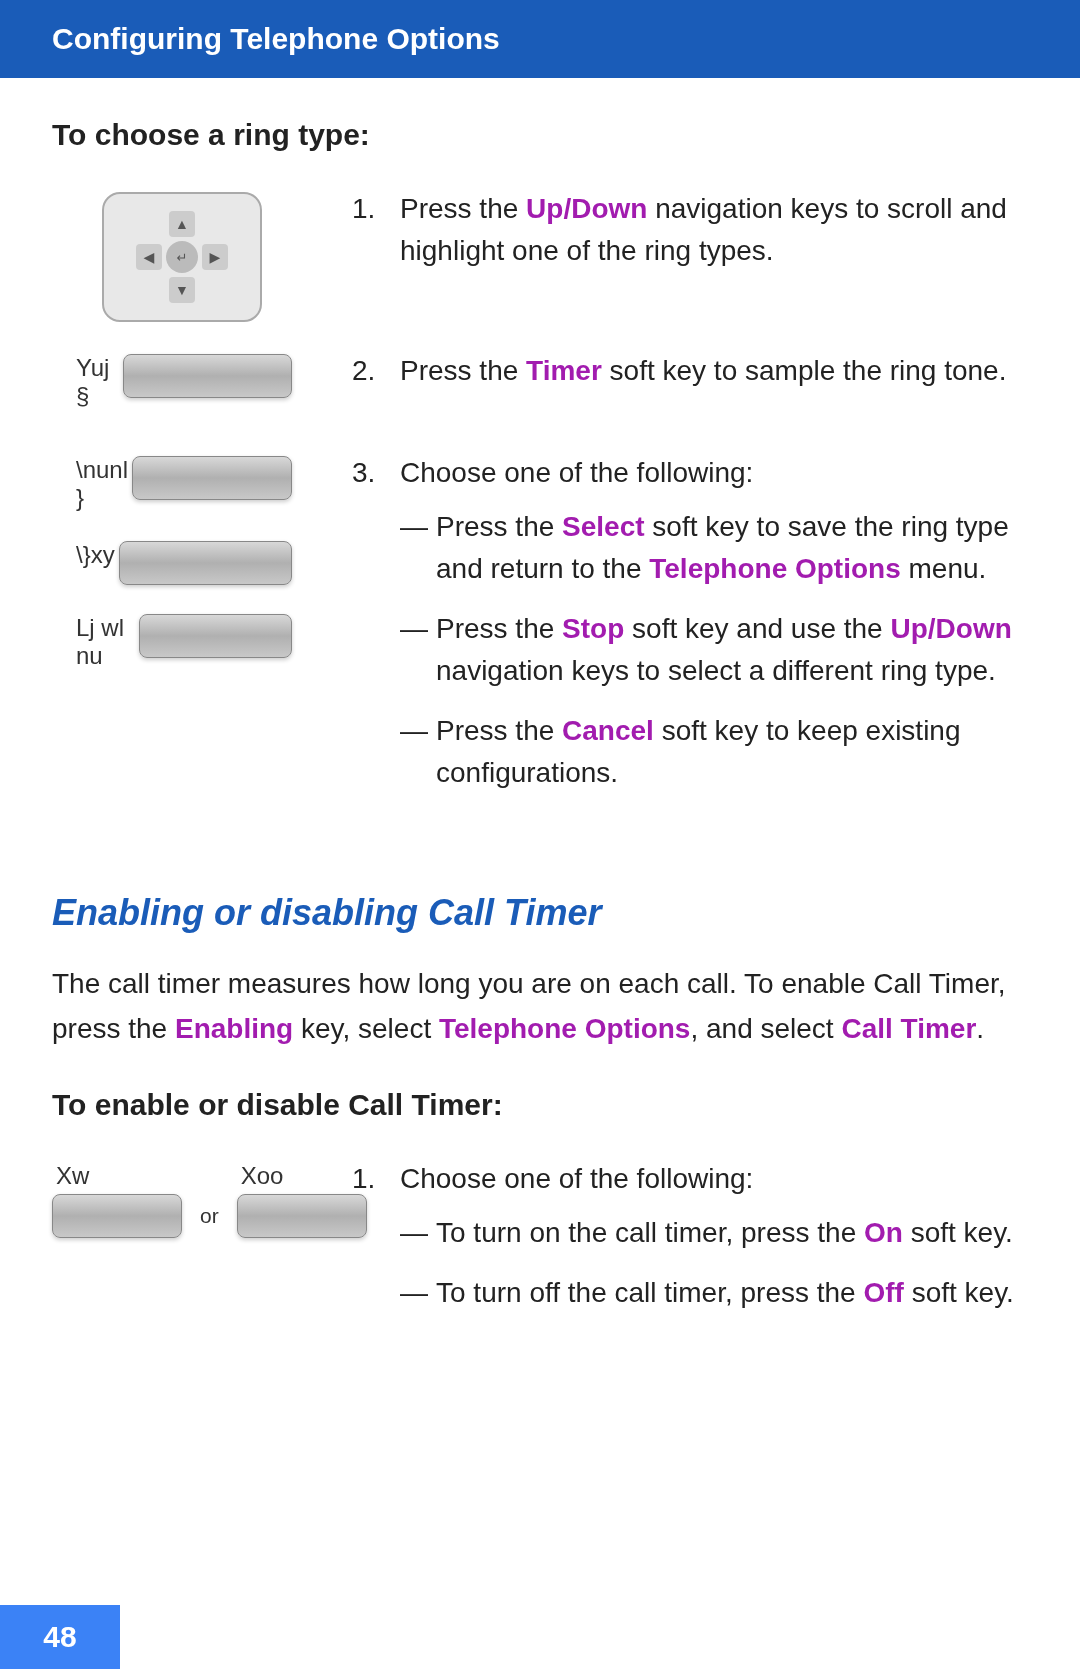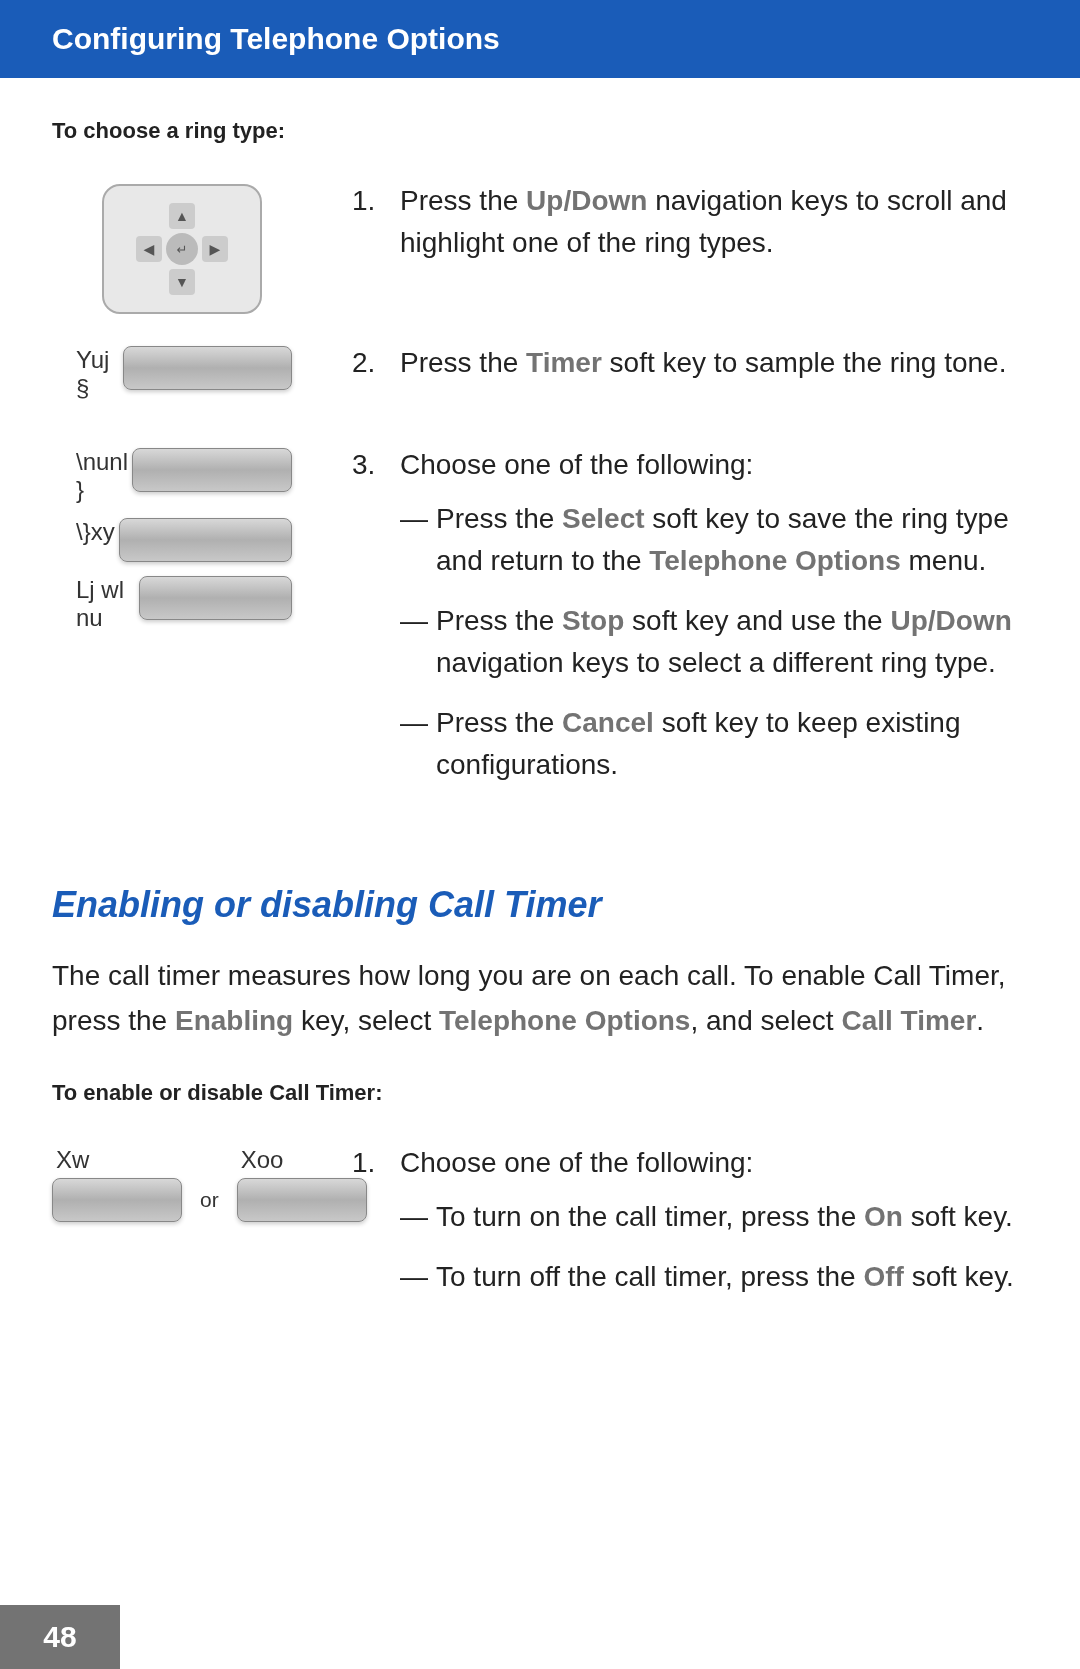--- a/index.html
+++ b/index.html
@@ -25,21 +25,21 @@
       font-weight: bold;
     }
 
     
     .content {
       padding: 0 52px 80px 52px;
     }
 
     
     .section-heading {
-      font-size: 22px;
+      font-size: 30px;
       font-weight: bold;
       margin-bottom: 36px;
     }
 
     
     .instruction-block {
       display: flex;
       flex-direction: row;
       align-items: flex-start;
       margin-bottom: 28px;
@@ -129,21 +129,21 @@
       background: linear-gradient(180deg, #d8d8d8 0%, #b0b0b0 50%, #c8c8c8 100%);
       border-radius: 8px;
       border: 1.5px solid #888888;
       box-shadow: 0 2px 4px rgba(0,0,0,0.2);
     }
 
     
     .soft-keys-stack {
       display: flex;
       flex-direction: column;
-      gap: 14px;
+      gap: 29px;
       align-items: flex-start;
     }
 
     
     .num-list {
       list-style: none;
       padding: 0;
     }
     .num-list > li {
       display: flex;
@@ -170,21 +170,21 @@
       margin-bottom: 18px;
       font-size: 28px;
       line-height: 1.5;
     }
     .dash-list > li .dash {
       min-width: 36px;
       color: #222;
     }
 
     
-    .blue { color: #737373; font-weight: bold; }
+    .blue { color: #a21caf; font-weight: bold; }
 
     
     .section-title {
       font-size: 36px;
       font-weight: bold;
       color: #1a5cb8;
       margin: 48px 0 28px 0;
       font-style: italic;
     }
 
@@ -219,21 +219,21 @@
       padding-bottom: 10px;
     }
 
     
     .page-footer {
       position: absolute;
       bottom: 0;
       left: 0;
       width: 120px;
       height: 64px;
-      background: #737373;
+      background: #3b82f6;
       display: flex;
       align-items: center;
       justify-content: center;
     }
     .page-footer span {
       color: #ffffff;
       font-size: 30px;
       font-weight: bold;
     }
   </style>

